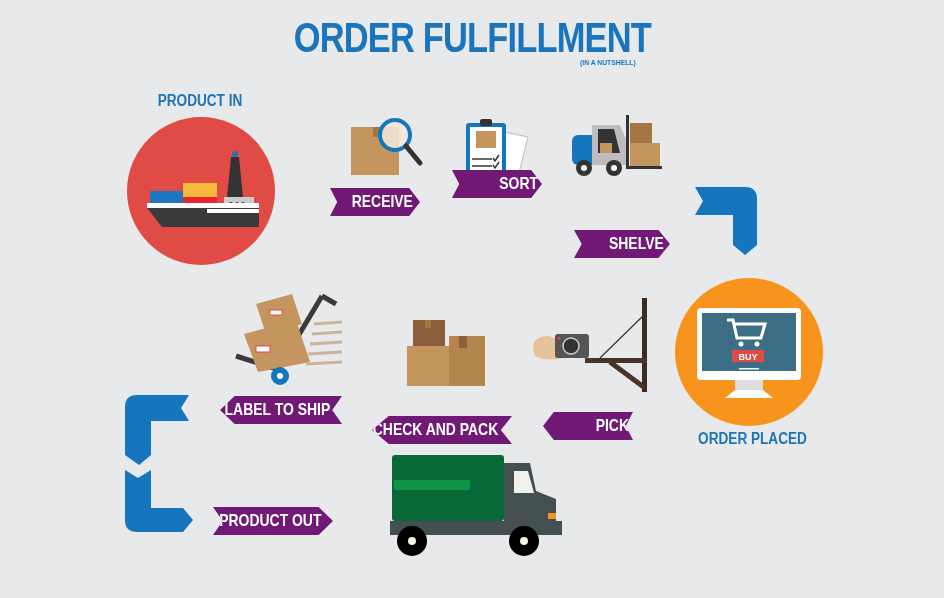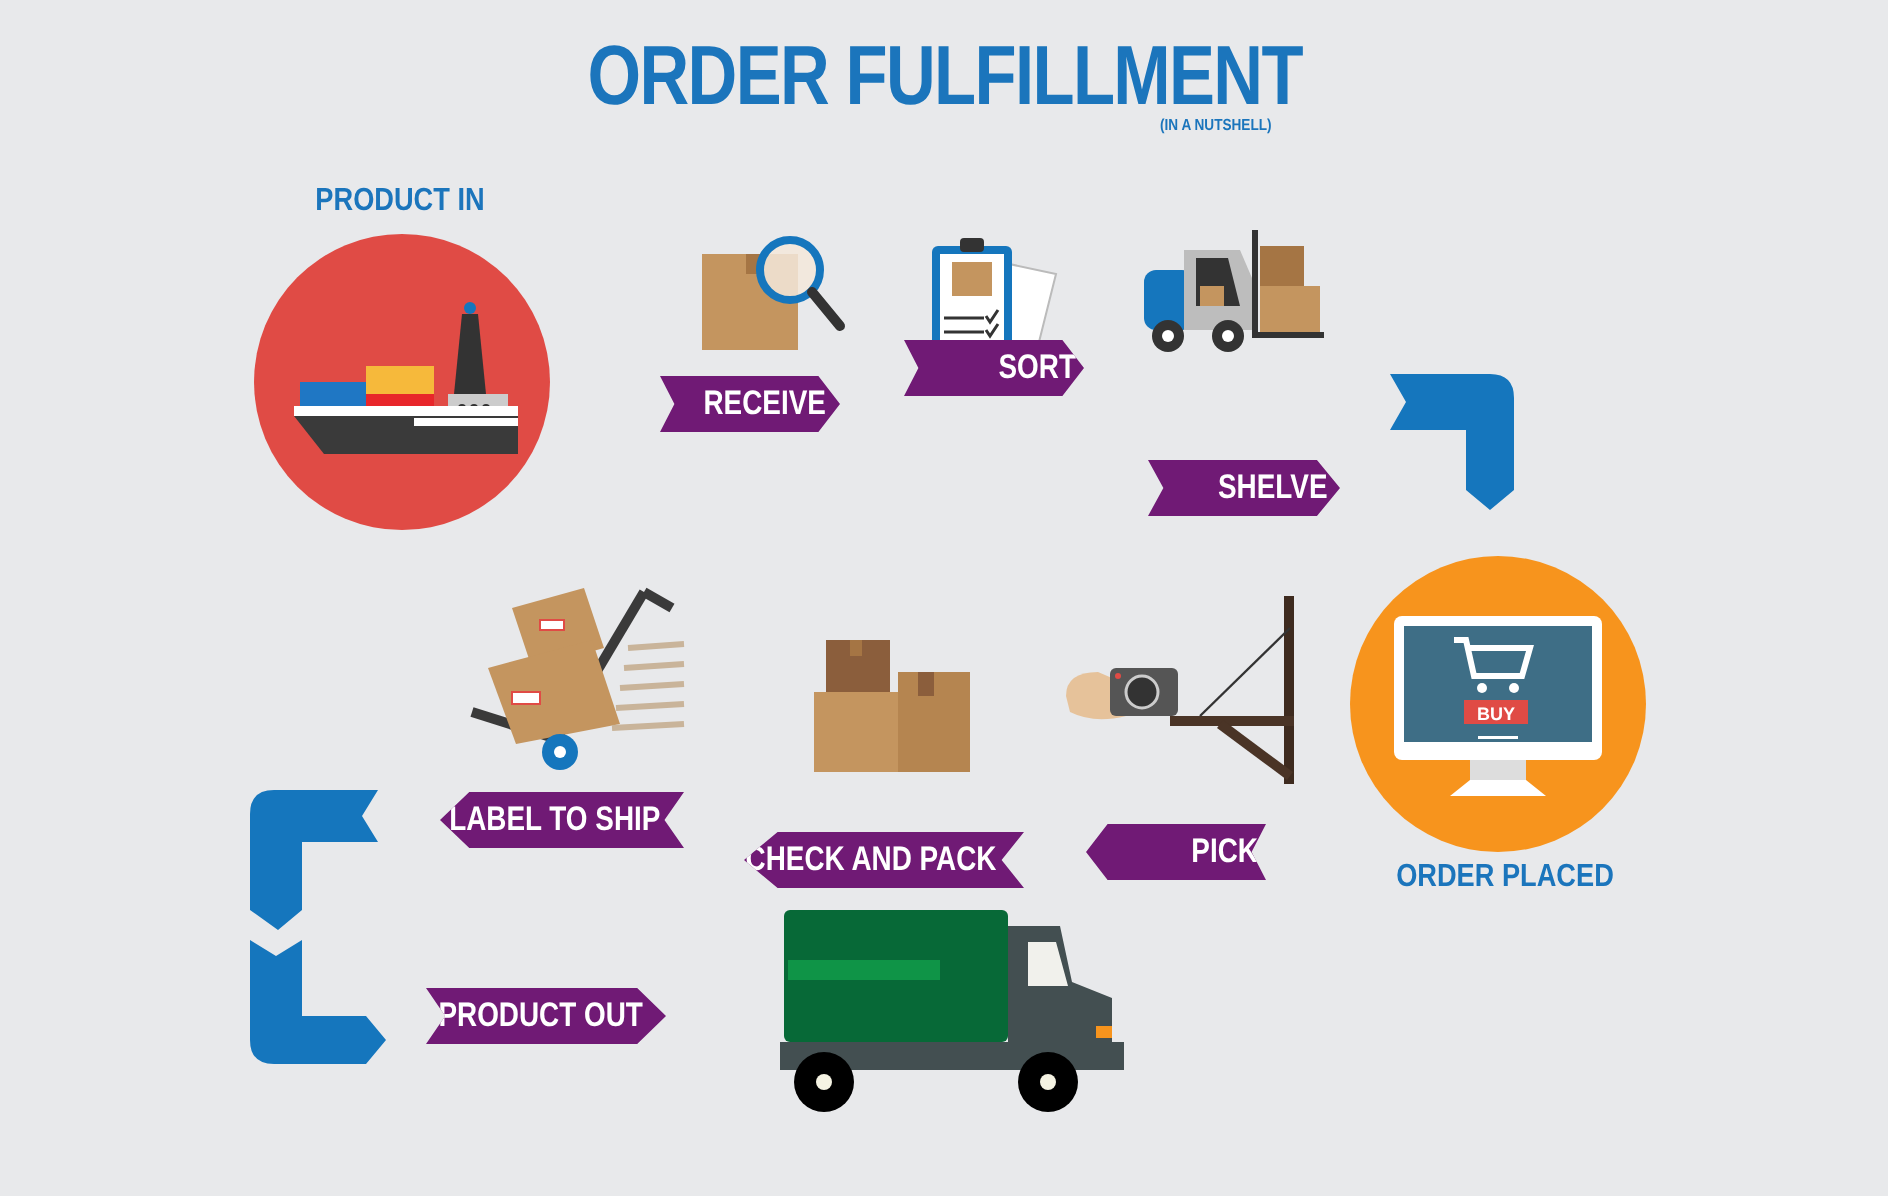--- a/index.html
+++ b/index.html
@@ -169,21 +169,21 @@
 <div class="abs" style="left:125px;top:395px;">
   <svg width="66" height="70" viewBox="0 0 66 70">
     <path d="M12,0 L64,0 L56,13 L64,26 L26,26 L26,60 L14,70 L0,60 L0,12 Q0,0 12,0 Z" fill="#1576bd"></path>
   </svg>
 </div>
 <div class="abs" style="left:125px;top:470px;">
   <svg width="70" height="66" viewBox="0 0 70 66">
     <path d="M0,0 L13,8 L26,0 L26,38 L58,38 L68,50 L58,62 L12,62 Q0,62 0,50 Z" fill="#1576bd"></path>
   </svg>
 </div>
-<div class="abs ribbon rib-right" style="left:213px;top:494px;width:120px;">
+<div class="abs ribbon rib-right" style="left:213px;top:507px;width:120px;">
     <span>PRODUCT OUT</span>
   </div>
 
 <div class="abs" style="left:388px;top:455px;width:178px;height:106px;">
   <svg width="178" height="106" viewBox="0 0 178 106">
     <rect x="4" y="0" width="112" height="66" rx="3" fill="#076937"></rect>
     <rect x="6" y="25" width="76" height="10" fill="#0f9447"></rect>
     <path d="M116,8 L142,8 L148,36 L168,44 L168,70 L116,70 Z" fill="#434f51"></path>
     <polygon points="126,16 140,16 146,38 126,38" fill="#f1f1ec"></polygon>
     <rect x="2" y="66" width="172" height="14" fill="#434f51"></rect>

